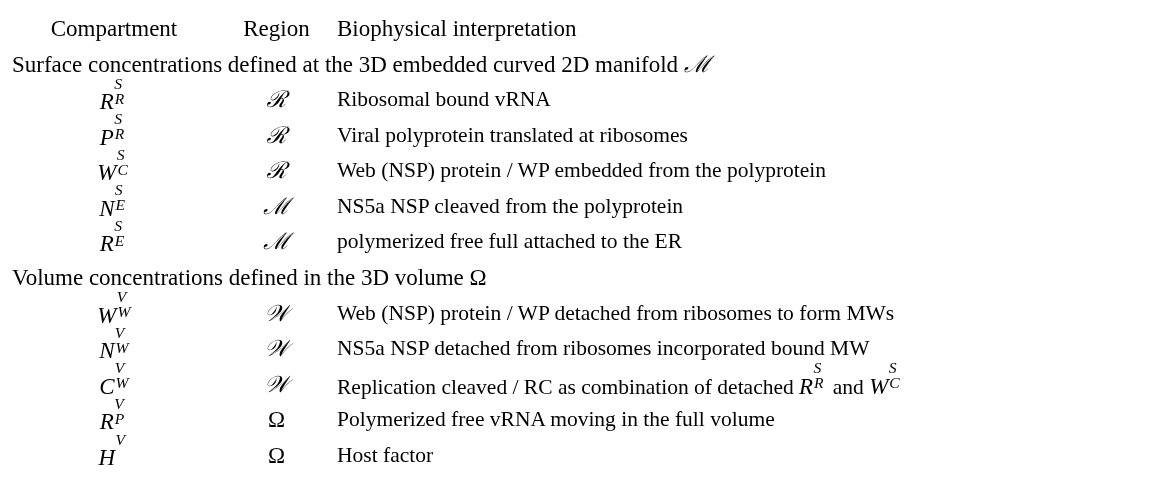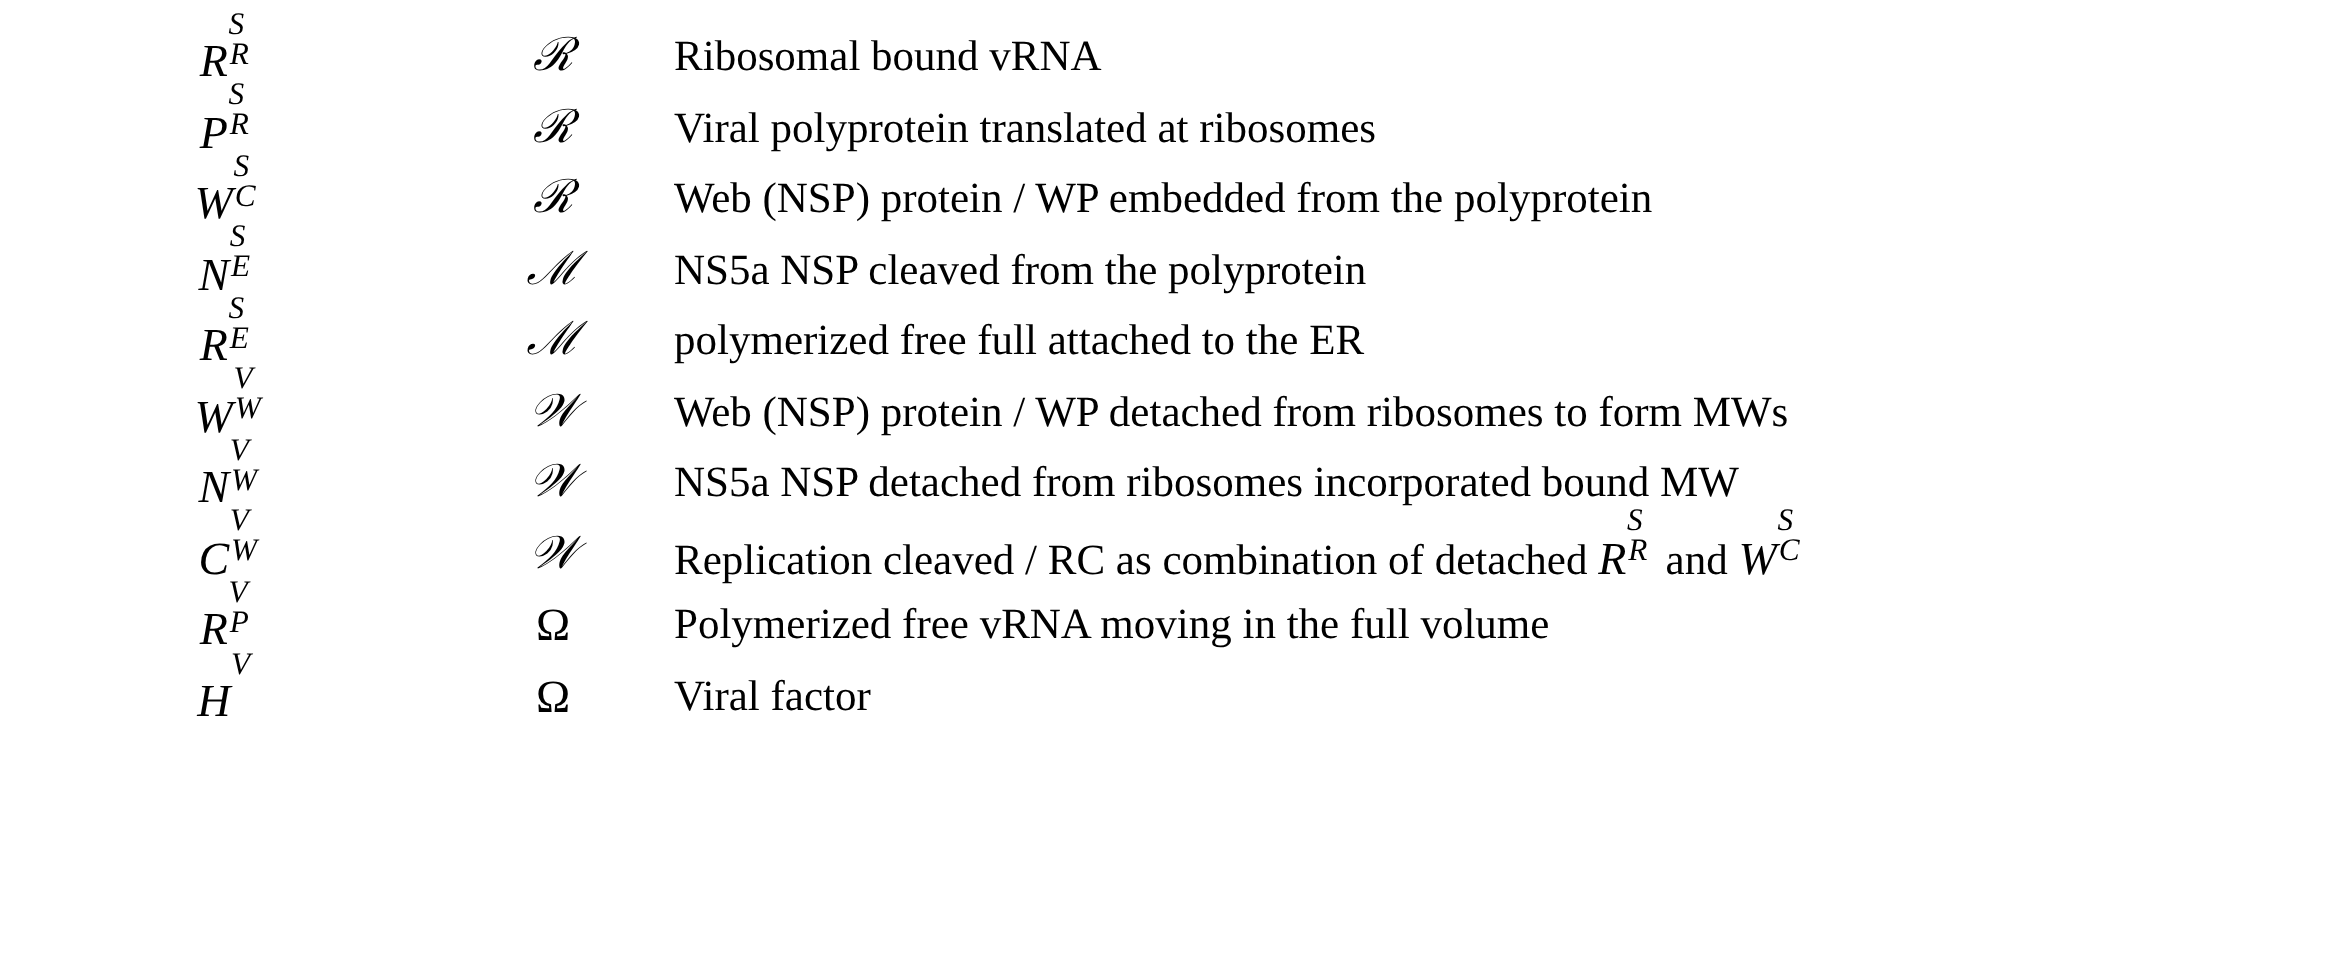--- a/index.html
+++ b/index.html
@@ -126,21 +126,29 @@
 <body>
 
 <div class="table-wrap">
   <table class="paper-table">
     <colgroup>
       <col class="c-sym">
       <col class="c-reg">
       <col class="c-desc">
     </colgroup>
     <tbody>
-
+      <tr class="rule-top">
+        <th class="sym">Compartment</th>
+        <th class="reg">Region</th>
+        <th class="desc">Biophysical interpretation</th>
+      </tr>
+
+      <tr class="rule-mid">
+        <td class="section" colspan="3"><span>Surface concentrations defined at the 3D embedded curved 2D manifold</span> <span class="cal">ℳ</span></td>
+      </tr>
 
       <tr class="rule-mid">
         <td class="sym"><span class="math"><span class="base">R</span><span class="supsub"><span class="sup">S</span><span class="sub">R</span></span></span></td>
         <td class="reg"><span class="cal">ℛ</span></td>
         <td class="desc">Ribosomal bound vRNA</td>
       </tr>
       <tr>
         <td class="sym"><span class="math"><span class="base">P</span><span class="supsub"><span class="sup">S</span><span class="sub">R</span></span></span></td>
         <td class="reg"><span class="cal">ℛ</span></td>
         <td class="desc">Viral polyprotein translated at ribosomes</td>
@@ -154,20 +162,23 @@
         <td class="sym"><span class="math"><span class="base">N</span><span class="supsub"><span class="sup">S</span><span class="sub">E</span></span></span></td>
         <td class="reg"><span class="cal">ℳ</span></td>
         <td class="desc">NS5a NSP cleaved from the polyprotein</td>
       </tr>
       <tr>
         <td class="sym"><span class="math"><span class="base">R</span><span class="supsub"><span class="sup">S</span><span class="sub">E</span></span></span></td>
         <td class="reg"><span class="cal">ℳ</span></td>
         <td class="desc">polymerized free full attached to the ER</td>
       </tr>
 
+      <tr class="rule-mid">
+        <td class="section" colspan="3"><span>Volume concentrations defined in the 3D volume</span> <span class="greek">Ω</span></td>
+      </tr>
 
       <tr class="rule-mid">
         <td class="sym"><span class="math"><span class="base">W</span><span class="supsub"><span class="sup">V</span><span class="sub">W</span></span></span></td>
         <td class="reg"><span class="cal">𝒲</span></td>
         <td class="desc">Web (NSP) protein / WP detached from ribosomes to form MWs</td>
       </tr>
       <tr>
         <td class="sym"><span class="math"><span class="base">N</span><span class="supsub"><span class="sup">V</span><span class="sub">W</span></span></span></td>
         <td class="reg"><span class="cal">𝒲</span></td>
         <td class="desc">NS5a NSP detached from ribosomes incorporated bound MW</td>
@@ -178,17 +189,17 @@
         <td class="desc"><span>Replication cleaved / RC as combination of detached</span> <span class="math"><span class="base">R</span><span class="supsub"><span class="sup">S</span><span class="sub">R</span></span></span> <span>and</span> <span class="math"><span class="base">W</span><span class="supsub"><span class="sup">S</span><span class="sub">C</span></span></span></td>
       </tr>
       <tr>
         <td class="sym"><span class="math"><span class="base">R</span><span class="supsub"><span class="sup">V</span><span class="sub">P</span></span></span></td>
         <td class="reg"><span class="greek">Ω</span></td>
         <td class="desc">Polymerized free vRNA moving in the full volume</td>
       </tr>
       <tr class="rule-bot">
         <td class="sym"><span class="math"><span class="base">H</span><span class="supsub only-sup"><span class="sup">V</span></span></span></td>
         <td class="reg"><span class="greek">Ω</span></td>
-        <td class="desc">Viral factor</td>
+        <td class="desc">Host factor</td>
       </tr>
     </tbody>
   </table>
 </div>
 
 </body></html>

